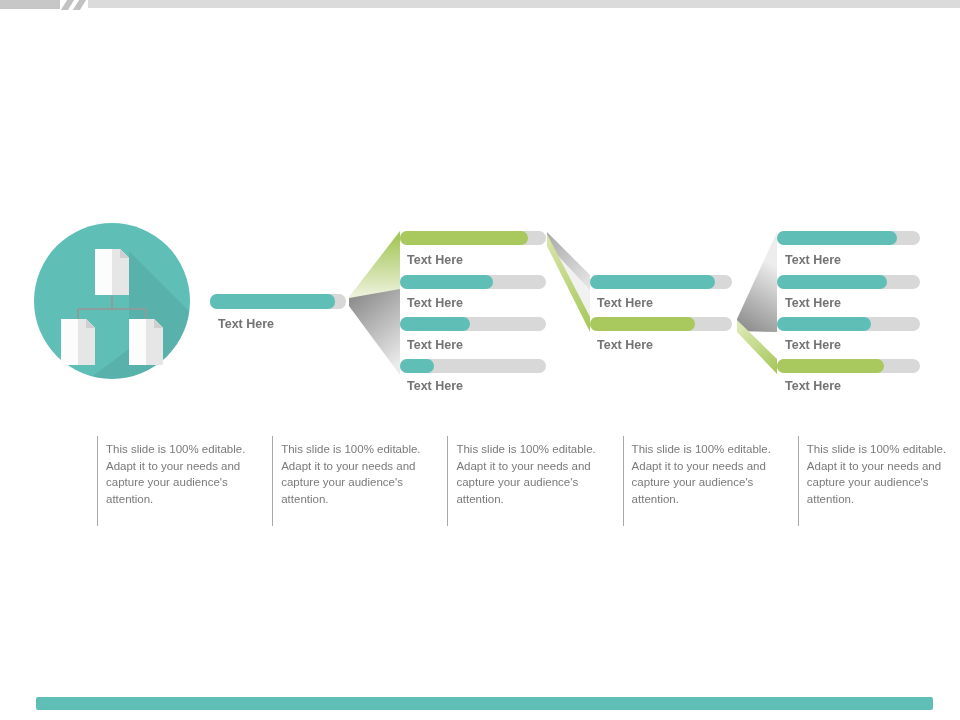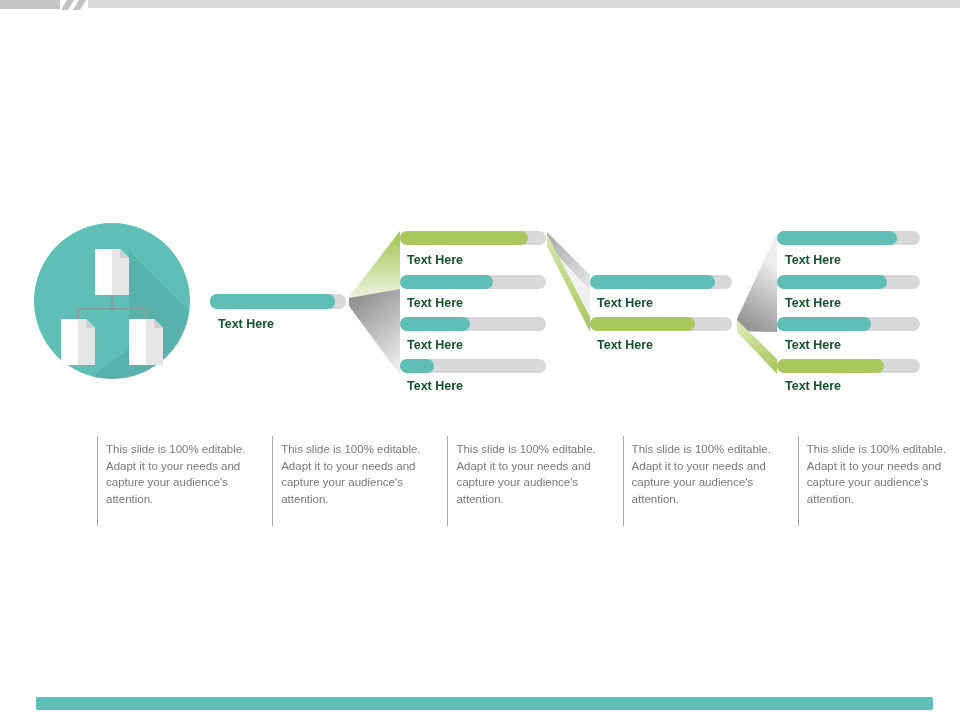--- a/index.html
+++ b/index.html
@@ -16,21 +16,21 @@
   
   .title{position:absolute;top:22px;left:0;width:100%;text-align:center;
          font-size:31px;font-weight:400;color:#1e1e1e;word-spacing:5px;letter-spacing:.2px;}
 
   
   .fan-layer{position:absolute;left:0;top:0;width:960px;height:720px;z-index:1;pointer-events:none;}
   .circle{position:absolute;left:34px;top:223px;width:156px;height:156px;z-index:2;}
 
   .track{position:absolute;height:14px;background:#d8d8d8;border-radius:7px;z-index:2;}
   .fill{position:absolute;left:0;top:0;height:100%;border-radius:7px;}
-  .bar-label{position:absolute;font-size:12.5px;font-weight:700;color:#14532d;z-index:3;white-space:nowrap;}
+  .bar-label{position:absolute;font-size:12.5px;font-weight:700;color:#737373;z-index:3;white-space:nowrap;}
 
   
   .t-src{left:210px;top:294px;width:136px;height:15px;}
   .l-src{left:218px;top:317px;}
   .t-a1{left:400px;top:231px;width:146px;} .l-a1{left:407px;top:253px;}
   .t-a2{left:400px;top:275px;width:146px;} .l-a2{left:407px;top:296px;}
   .t-a3{left:400px;top:317px;width:146px;} .l-a3{left:407px;top:338px;}
   .t-a4{left:400px;top:359px;width:146px;} .l-a4{left:407px;top:379px;}
   .t-b1{left:590px;top:275px;width:142px;} .l-b1{left:597px;top:296px;}
   .t-b2{left:590px;top:317px;width:142px;} .l-b2{left:597px;top:338px;}

